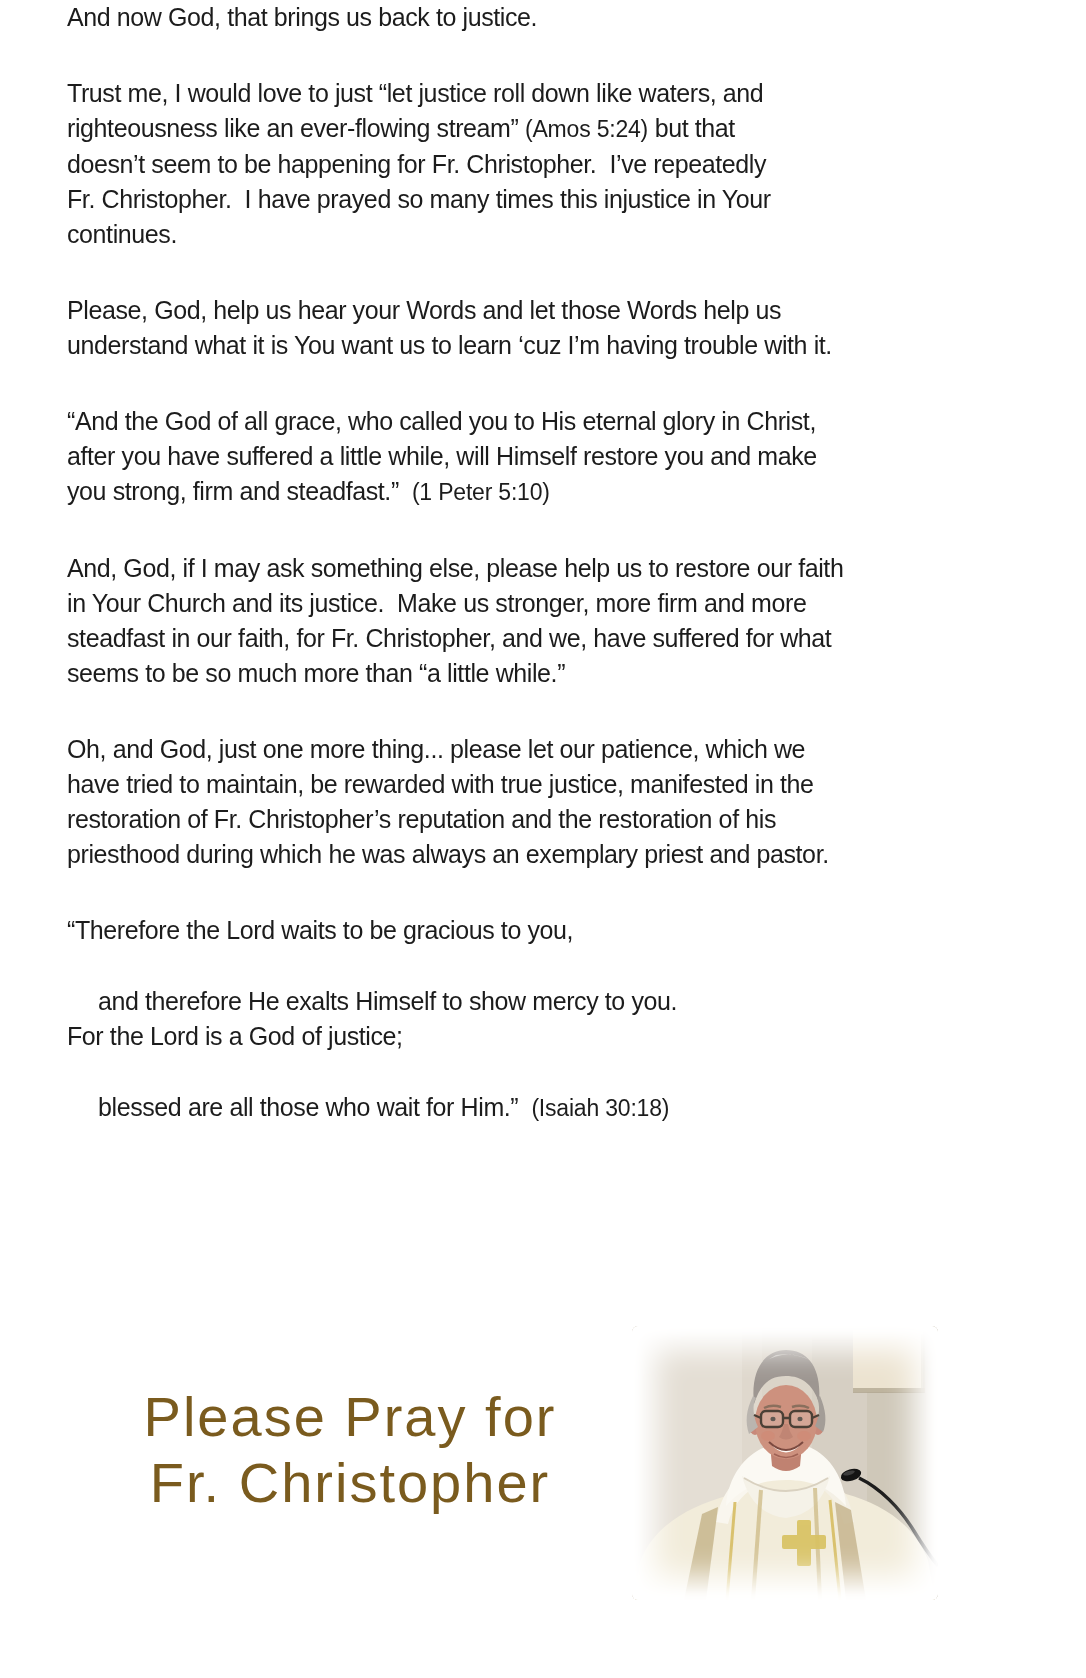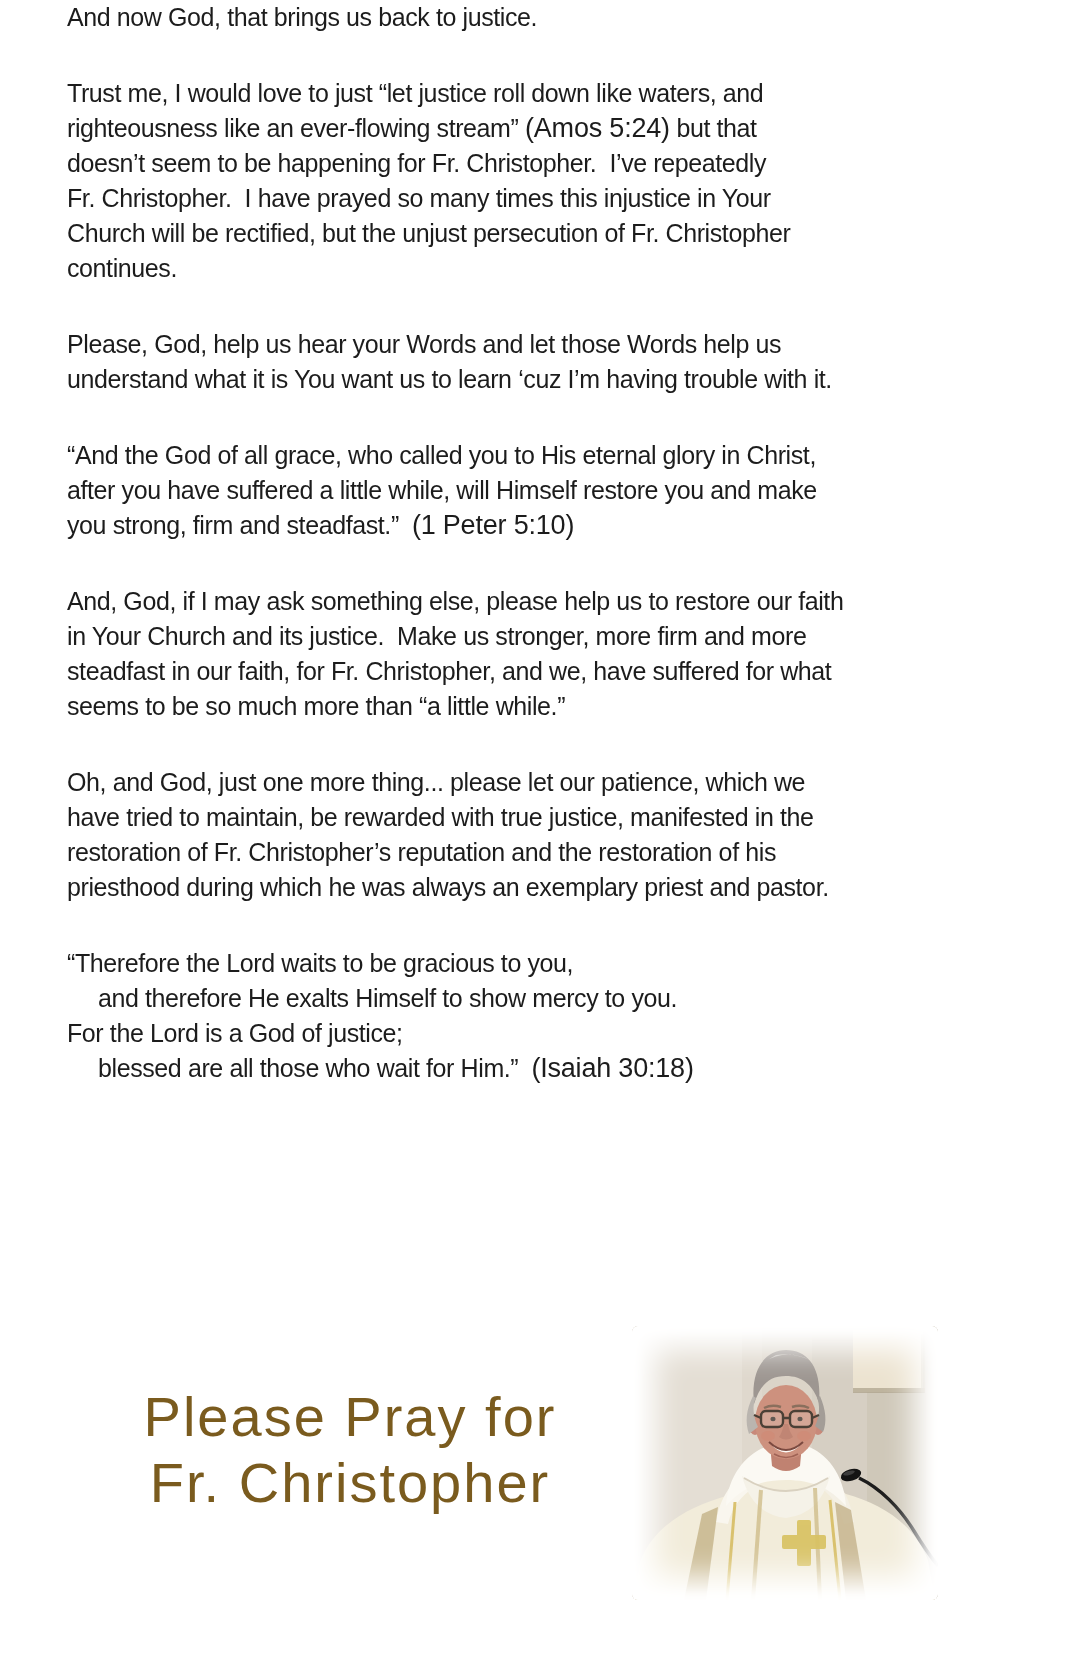--- a/index.html
+++ b/index.html
@@ -7,22 +7,22 @@
     width: 1086px; height: 1678px; position: relative; overflow: hidden;
     font-family: "Liberation Sans", sans-serif;
   }
   .doc {
     position: absolute; left: 67px; top: 0; width: 965px;
     color: #1c1c1c;
     font-size: 25px; line-height: 35px; letter-spacing: -0.4px;
   }
   .para { margin: 0 0 41px 0; }
   .line { white-space: pre-wrap; }
-  .line.indent { padding-left: 31px; }
-  .ref { font-size: 27px; letter-spacing: -0.2px; }
+  .line.indent { padding-left: 31px; margin-top: 36px; }
+  .ref { font-size: 23px; letter-spacing: -0.2px; }
   .plea {
     position: absolute; left: 86px; top: 1384px; width: 528px;
     text-align: center; font-family: Liberation Sans, sans-serif;
     font-size: 56px; line-height: 66px; letter-spacing: 2px;
     color: #7a5b1e;
   }
   .photo {
     position: absolute; left: 632px; top: 1326px; width: 306px; height: 274px;
     border-radius: 6px; overflow: hidden;
   }
@@ -39,21 +39,20 @@
 
   <div class="para">
     <div class="line">And now God, that brings us back to justice.</div>
   </div>
 
   <div class="para">
     <div class="line">Trust me, I would love to just “let justice roll down like waters, and</div>
     <div class="line"><span>righteousness like an ever-flowing stream” </span><span class="ref">(Amos 5:24)</span><span> but that</span></div>
     <div class="line">doesn’t seem to be happening for Fr. Christopher.  I’ve repeatedly</div>
     <div class="line">Fr. Christopher.  I have prayed so many times this injustice in Your</div>
-    <div class="line">Church will be rectified, but the unjust persecution of Fr. Christopher</div>
     <div class="line">continues.</div>
   </div>
 
   <div class="para">
     <div class="line">Please, God, help us hear your Words and let those Words help us</div>
     <div class="line">understand what it is You want us to learn ‘cuz I’m having trouble with it.</div>
   </div>
 
   <div class="para">
     <div class="line">“And the God of all grace, who called you to His eternal glory in Christ,</div>

